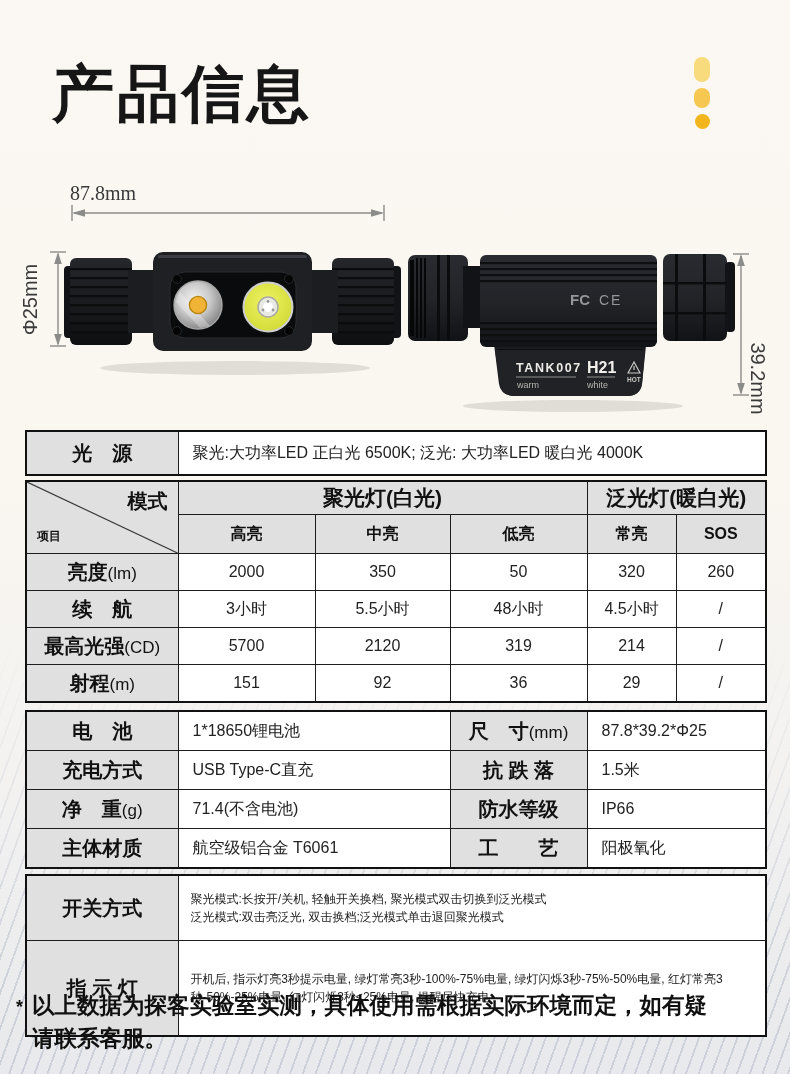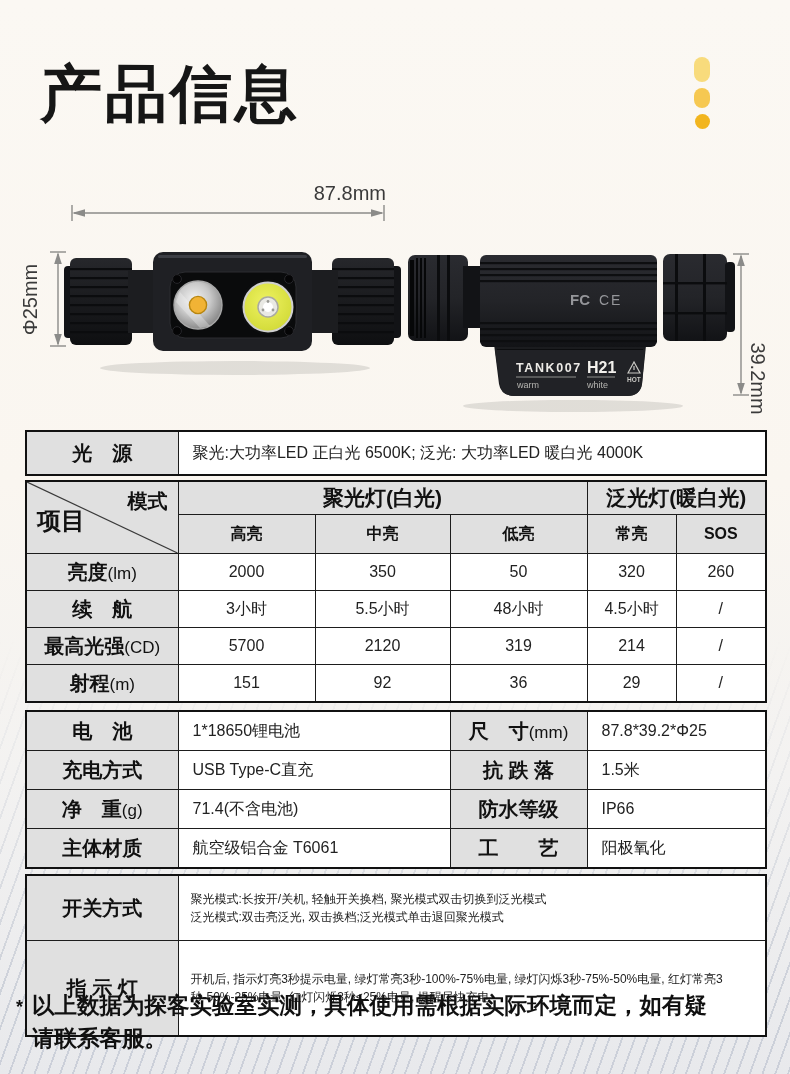--- a/index.html
+++ b/index.html
@@ -16,31 +16,31 @@
   .waves{
     position:absolute;left:0;top:640px;width:790px;height:434px;
     background:repeating-linear-gradient(110deg,
       rgba(138,150,173,0.30) 0px, rgba(138,150,173,0.30) 1.8px,
       transparent 1.8px, transparent 12px);
     -webkit-mask-image:linear-gradient(to bottom,transparent 0%,rgba(0,0,0,.45) 40%,#000 78%);
             mask-image:linear-gradient(to bottom,transparent 0%,rgba(0,0,0,.45) 40%,#000 78%);
   }
   
   .title{
-    position:absolute;left:40px;top:52px;
+    position:absolute;left:52px;top:52px;
     font-size:62px;font-weight:800;letter-spacing:3px;color:#161616;
   }
   .dots{position:absolute;left:694px;top:57px;width:18px;}
   .dots .d1{width:16px;height:25px;border-radius:8px;background:#F8DB7C;}
   .dots .d2{width:16px;height:20px;border-radius:8px;background:#F6C851;margin-top:6px;}
   .dots .d3{width:15px;height:15px;border-radius:50%;background:#F2B51E;margin-top:6px;margin-left:1px;}
 
   
   .dim-label{position:absolute;font-size:20px;color:#3a3a3a;}
-  .dim-h-label{left:70px;top:182px;width:316px;text-align:right;}
+  .dim-h-label{left:70px;top:182px;width:316px;text-align:left;font-family:Liberation Serif, serif;}
   .dim-v-label{width:96px;text-align:center;}
   .dim-dia{left:-18px;top:288px;transform:rotate(-90deg);}
   .dim-hgt{left:709px;top:367px;transform:rotate(90deg);}
   .dimsvg{position:absolute;}
 
   
   .img-front{position:absolute;left:60px;top:244px;}
   .img-side{position:absolute;left:403px;top:238px;}
 
   
@@ -59,21 +59,21 @@
   .tA td{height:40px;}
   .tB .rowg td{height:30px;}
   .tB .rowm td{height:36px;}
   .tB .rowd td{height:34px;}
   .tC td{height:36px;}
   .ghead{background:#E0E0E0;font-weight:bold;font-size:21px;text-align:center;color:#111;}
   .mhead{background:#E0E0E0;font-weight:bold;font-size:16px;text-align:center;color:#111;}
   .corner{background:#E0E0E0;position:relative;padding:0;}
   .corner svg{position:absolute;left:0;top:0;width:100%;height:100%;}
   .corner .c-top{position:absolute;right:10px;top:6px;font-weight:bold;font-size:20px;color:#111;}
-  .corner .c-bot{position:absolute;left:10px;bottom:16px;font-weight:bold;font-size:24px;color:#111;}
+  .corner .c-bot{position:absolute;left:10px;bottom:8px;font-weight:bold;font-size:12px;color:#111;}
   .tD .lab{height:auto;}
   .tD .dval{font-size:12px;line-height:1.5;padding:6px 10px 6px 12px;text-align:left;}
   .tD .r1 td{height:52px;}
   .tD .r2 td{height:82px;}
 
   
   .footnote{
     position:absolute;left:16px;top:990px;width:730px;
     display:flex;gap:9px;font-size:22.5px;font-weight:600;color:#101010;line-height:1.45;
   }

